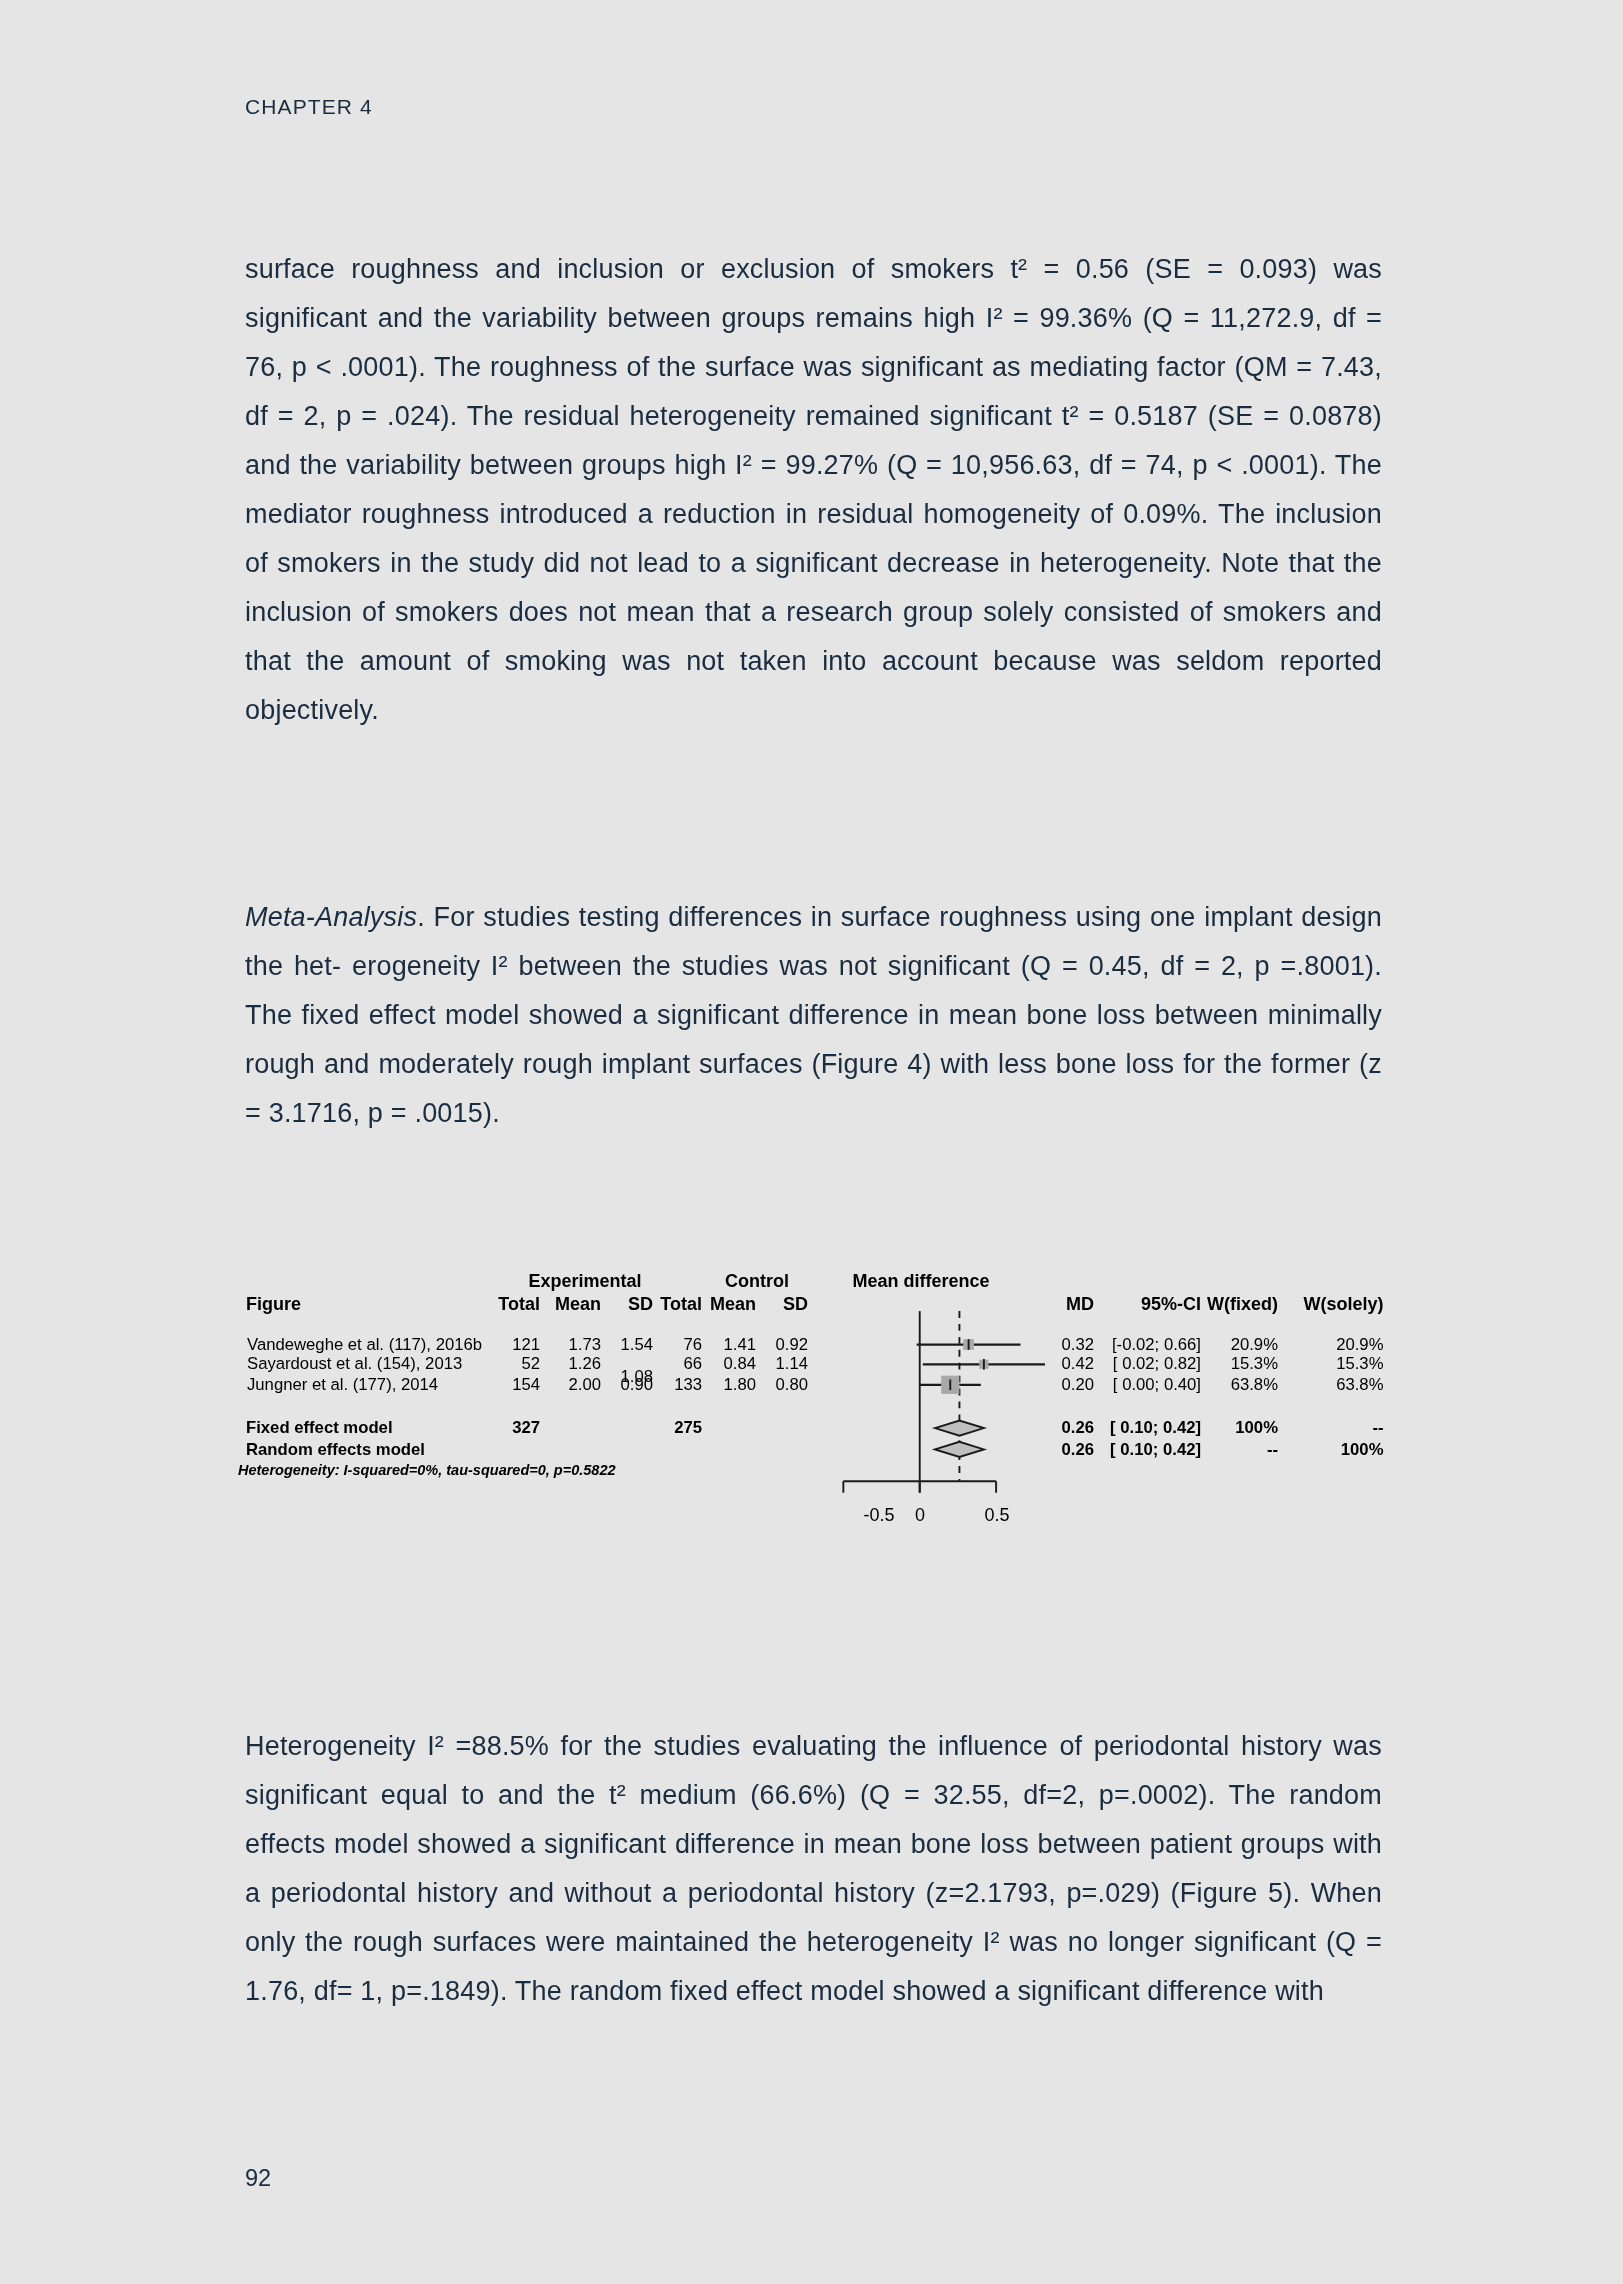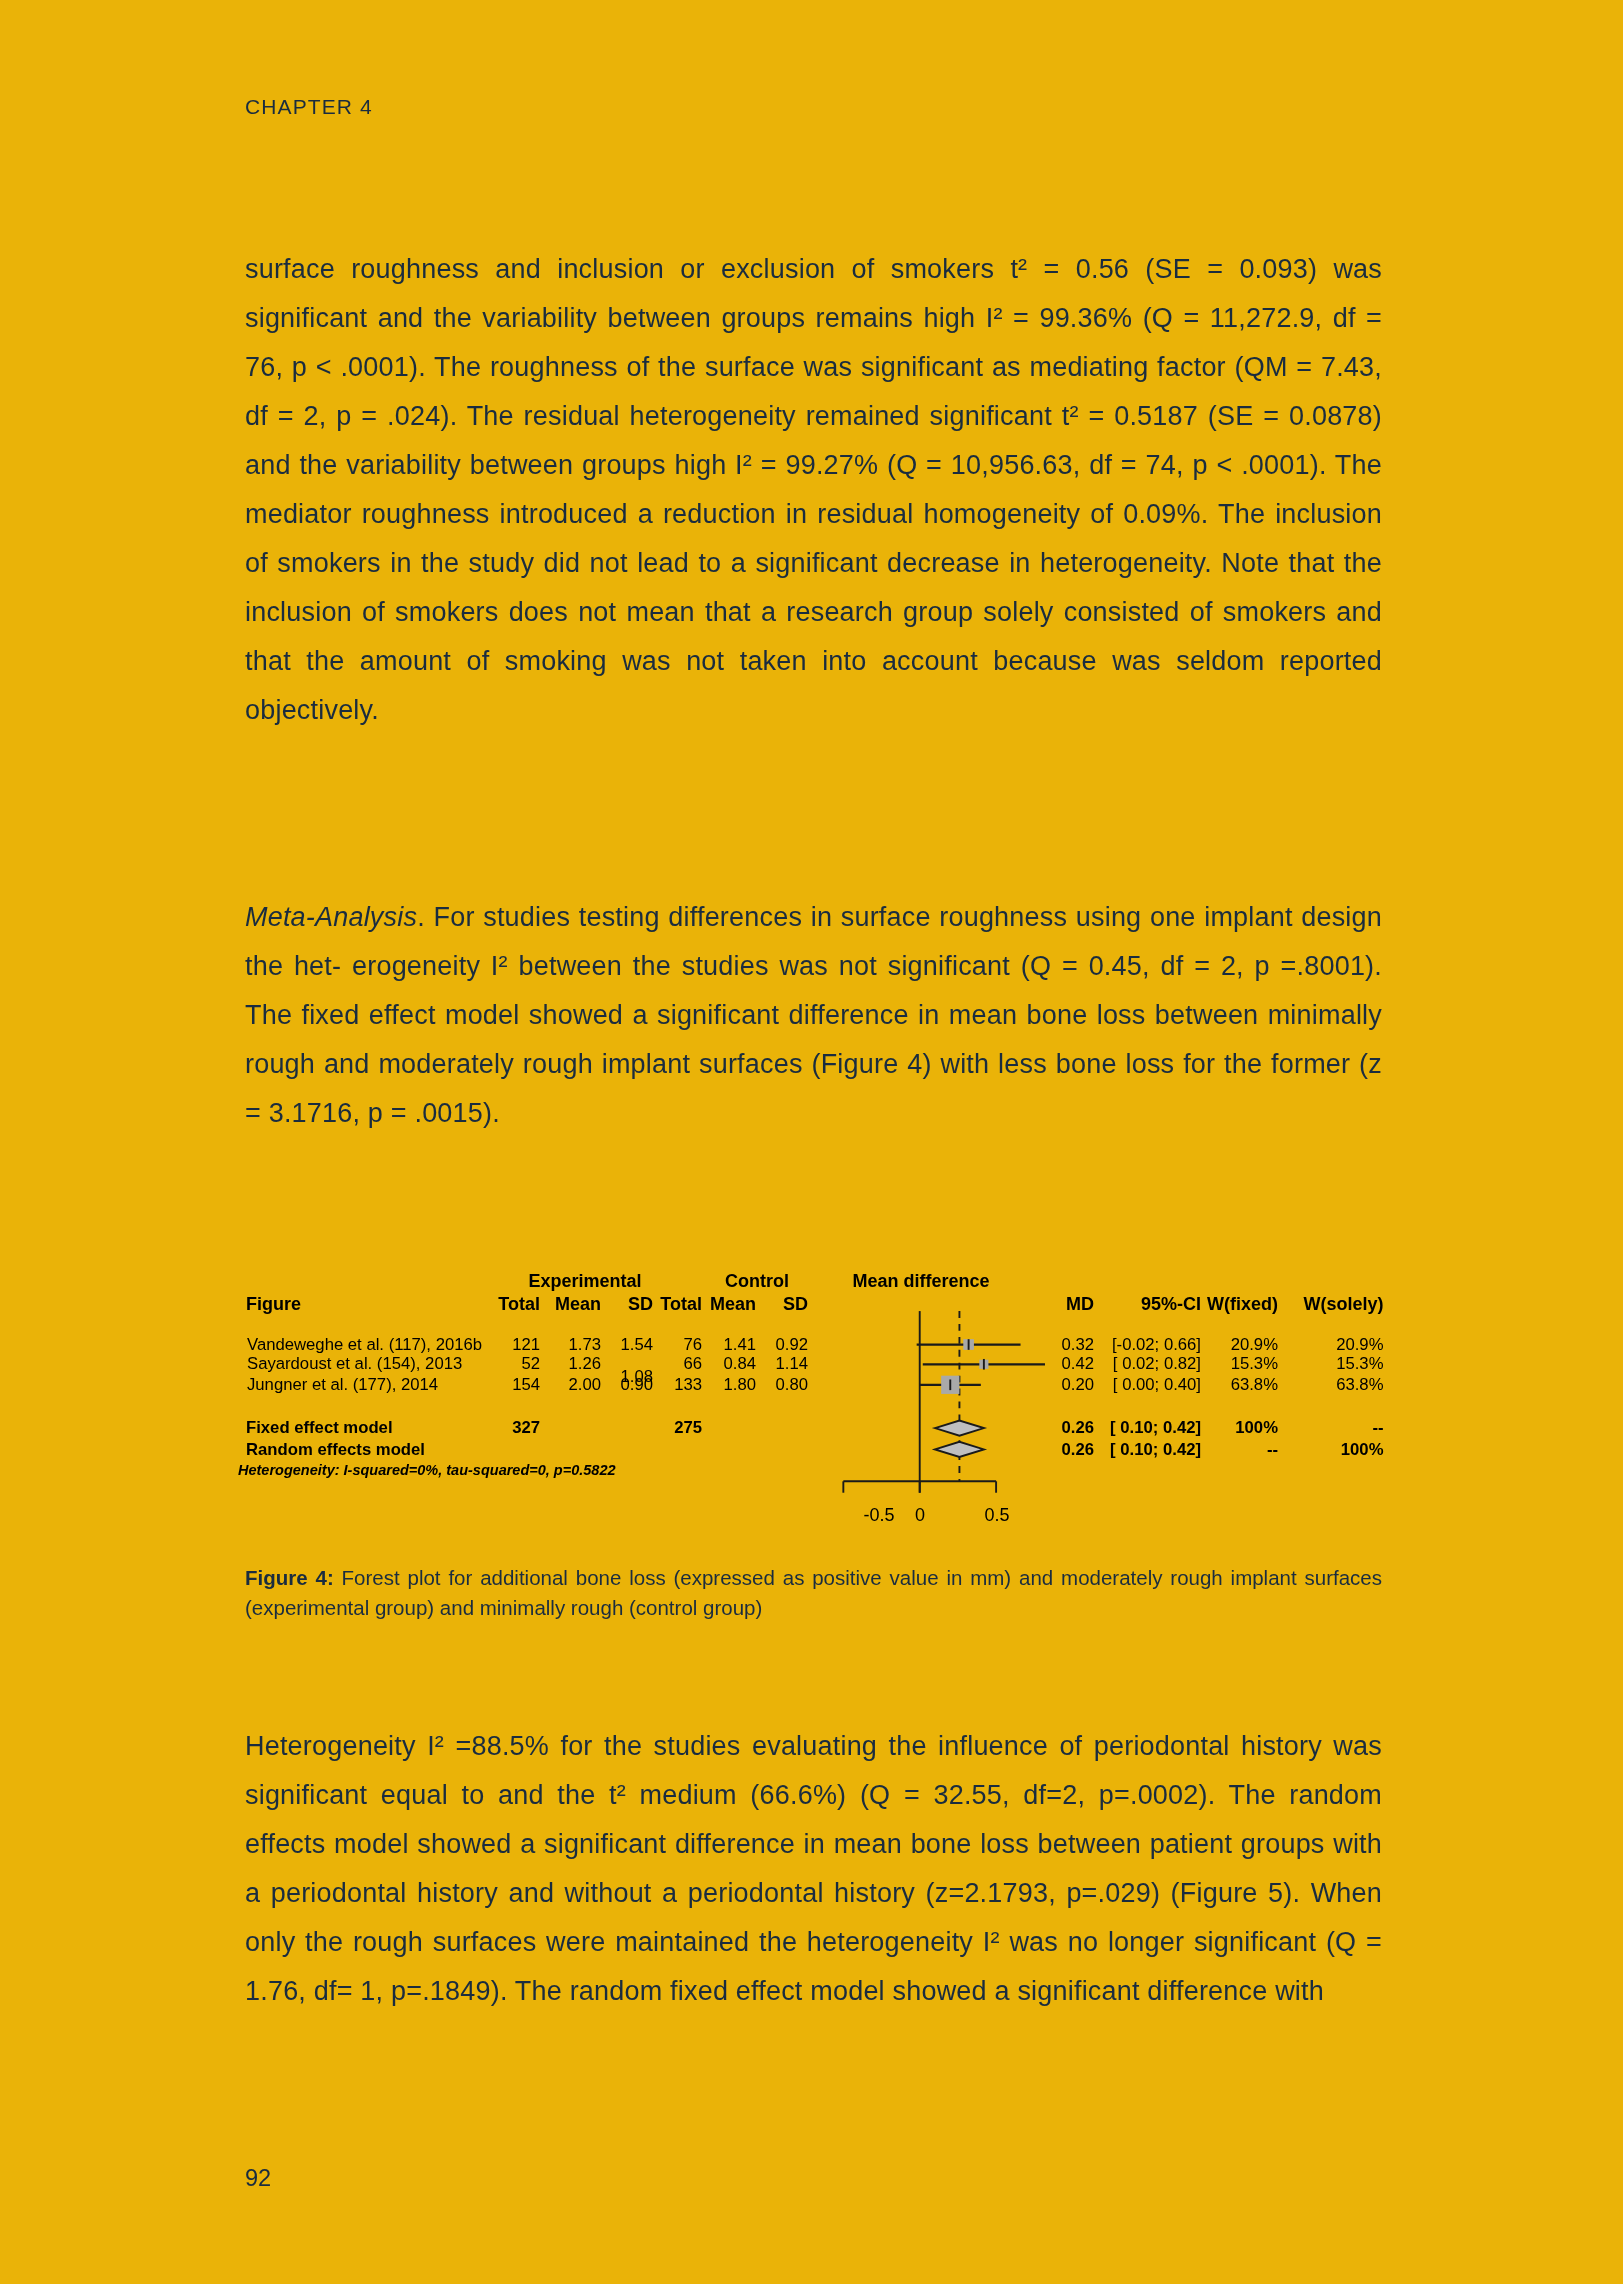--- a/index.html
+++ b/index.html
@@ -1,16 +1,16 @@
 <!DOCTYPE html>
 <html style="font-size:12px"><head>
 <meta charset="utf-8">
 <style>
   html,body{margin:0;padding:0;background:#ffffff;}
-  .page{position:relative;width:1623px;height:2284px;background:#eab308;overflow:hidden;
+  .page{position:relative;width:1623px;height:2284px;background:#e5e5e5;overflow:hidden;
         font-family:"Liberation Sans",sans-serif;}
   .chapter{position:absolute;left:245px;top:95px;font-size:21px;font-weight:500;
            letter-spacing:1.1px;color:#1a2c3f;}
   .body-par{position:absolute;left:245px;width:1137px;font-size:27px;font-weight:300;
             letter-spacing:0.2px;line-height:49px;color:#1a2c3f;text-align:justify;margin:0;}
   #p1{top:245px;}
   #p2{top:893px;}
   #p3{top:1722px;}
   .caption{position:absolute;left:245px;top:1563px;width:1137px;font-size:20.5px;font-weight:300;
            line-height:30px;color:#1a2c3f;text-align:justify;margin:0;}
@@ -131,19 +131,18 @@
         <line x1="237.2" y1="153" x2="237.2" y2="167" stroke="#1a1a1a" stroke-width="2.5"></line>
         <polygon points="217.1,217 249.26,207 281.42,217 249.26,227" fill="#bfbfbf" stroke="#1a1a1a" stroke-width="2.5"></polygon>
         <polygon points="217.1,245 249.26,235 281.42,245 249.26,255" fill="#bfbfbf" stroke="#1a1a1a" stroke-width="2.5"></polygon>
         <line x1="96.5" y1="287" x2="297.5" y2="287" stroke="#1a1a1a" stroke-width="2.5"></line>
         <line x1="96.5" y1="287" x2="96.5" y2="302" stroke="#1a1a1a" stroke-width="2.5"></line>
         <line x1="197" y1="287" x2="197" y2="302" stroke="#1a1a1a" stroke-width="2.5"></line>
         <line x1="297.5" y1="287" x2="297.5" y2="302" stroke="#1a1a1a" stroke-width="2.5"></line>
       </svg>
   </div>
 
-  <p class="caption"><b>Figure 4:</b> <span>Forest plot for additional bone loss (expressed as positive value in mm) and moderately rough implant surfaces (experimental group) and minimally rough (control group)</span></p>
 
   <p class="body-par" id="p3">Heterogeneity I² =88.5% for the studies evaluating the influence of periodontal history was significant equal to and the t² medium (66.6%) (Q = 32.55, df=2, p=.0002). The random effects model showed a significant difference in mean bone loss between patient groups with a periodontal history and without a periodontal history (z=2.1793, p=.029) (Figure 5). When only the rough surfaces were maintained the heterogeneity I² was no longer significant (Q = 1.76, df= 1, p=.1849). The random fixed effect model showed a significant difference with</p>
 
   <div class="pageno">92</div>
 </div>
 
 
 </body></html>

